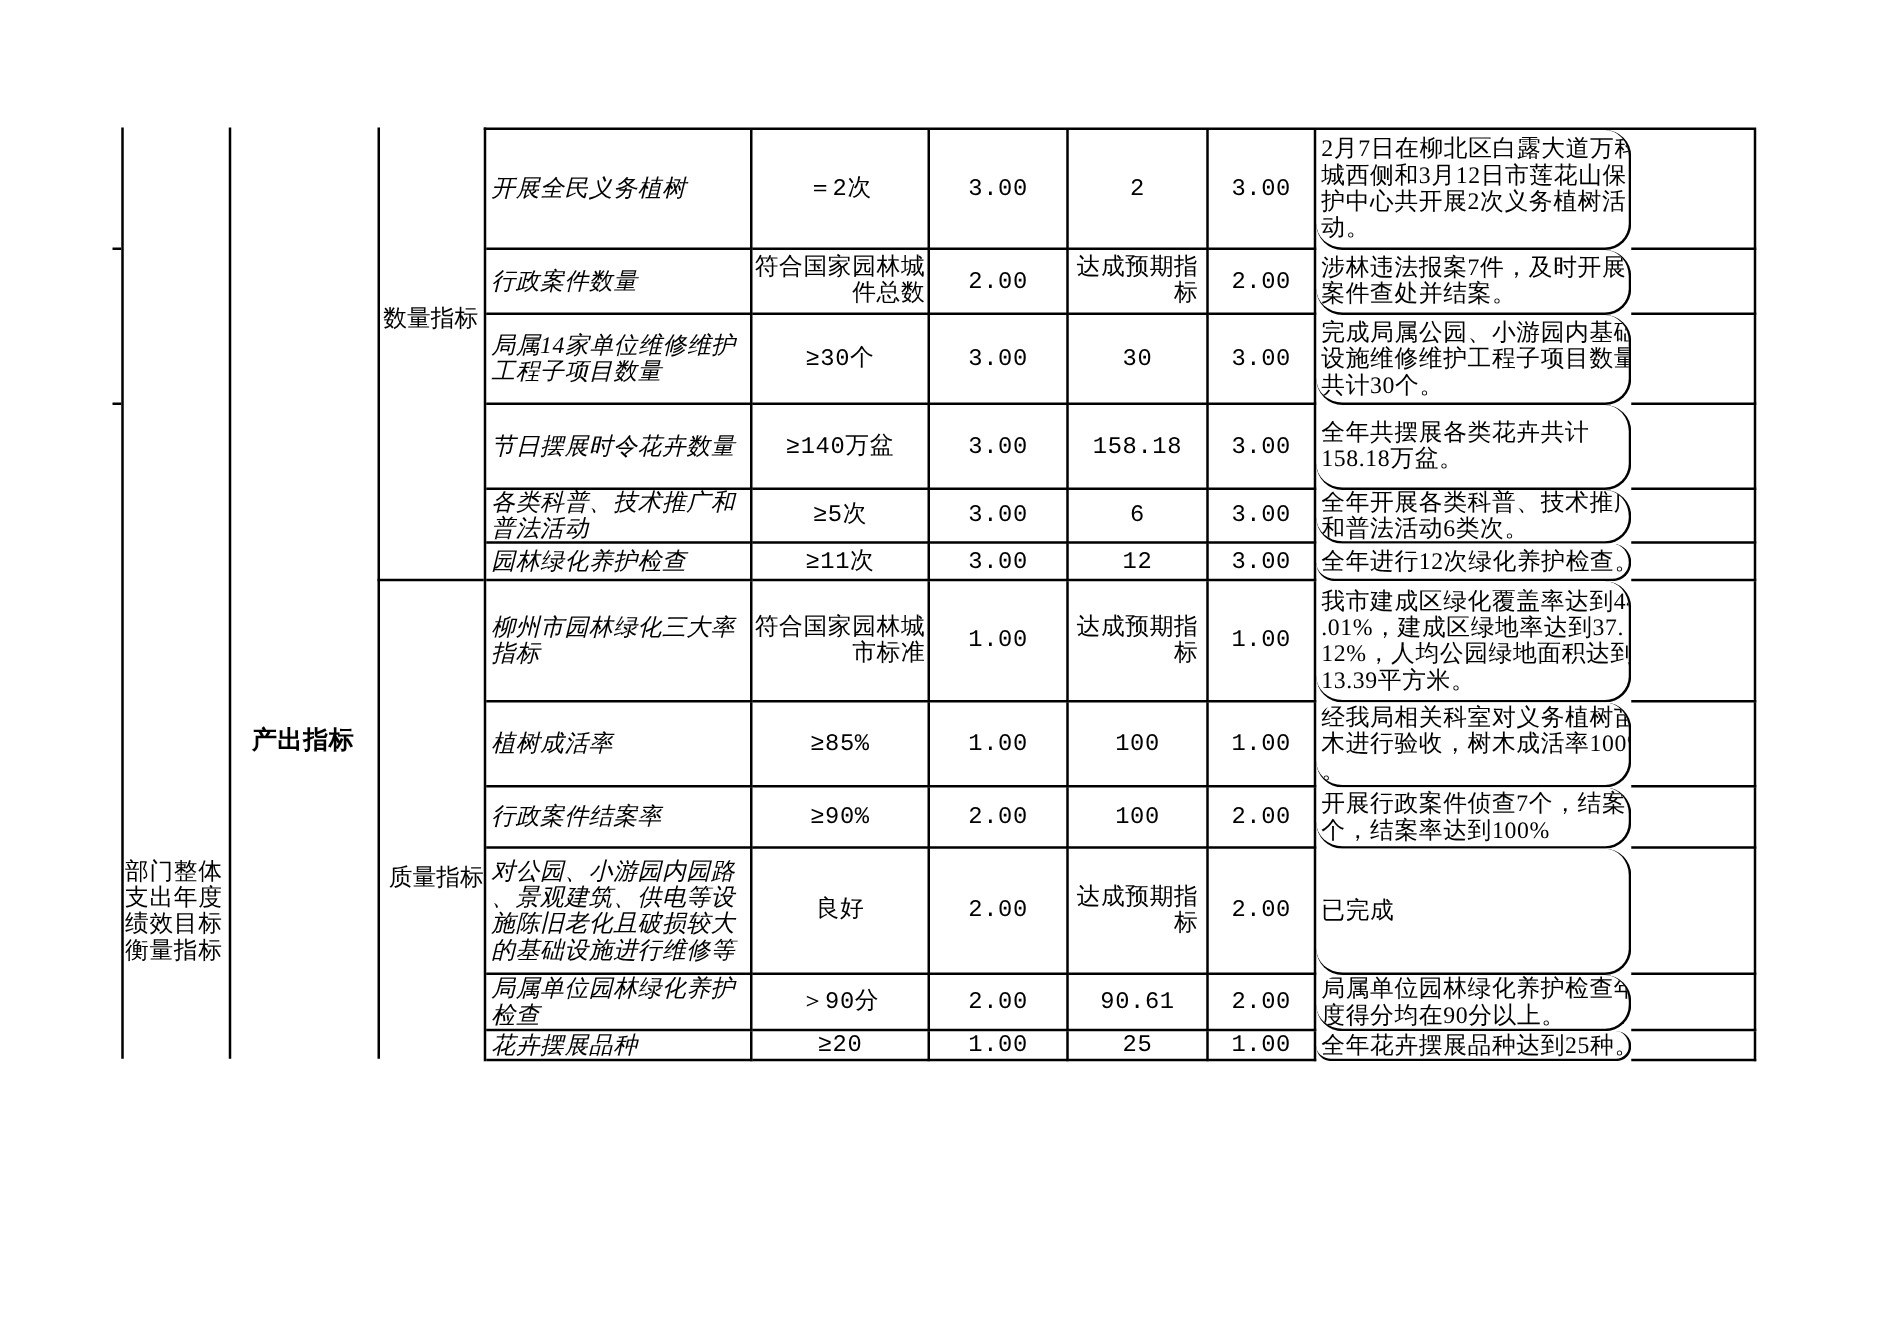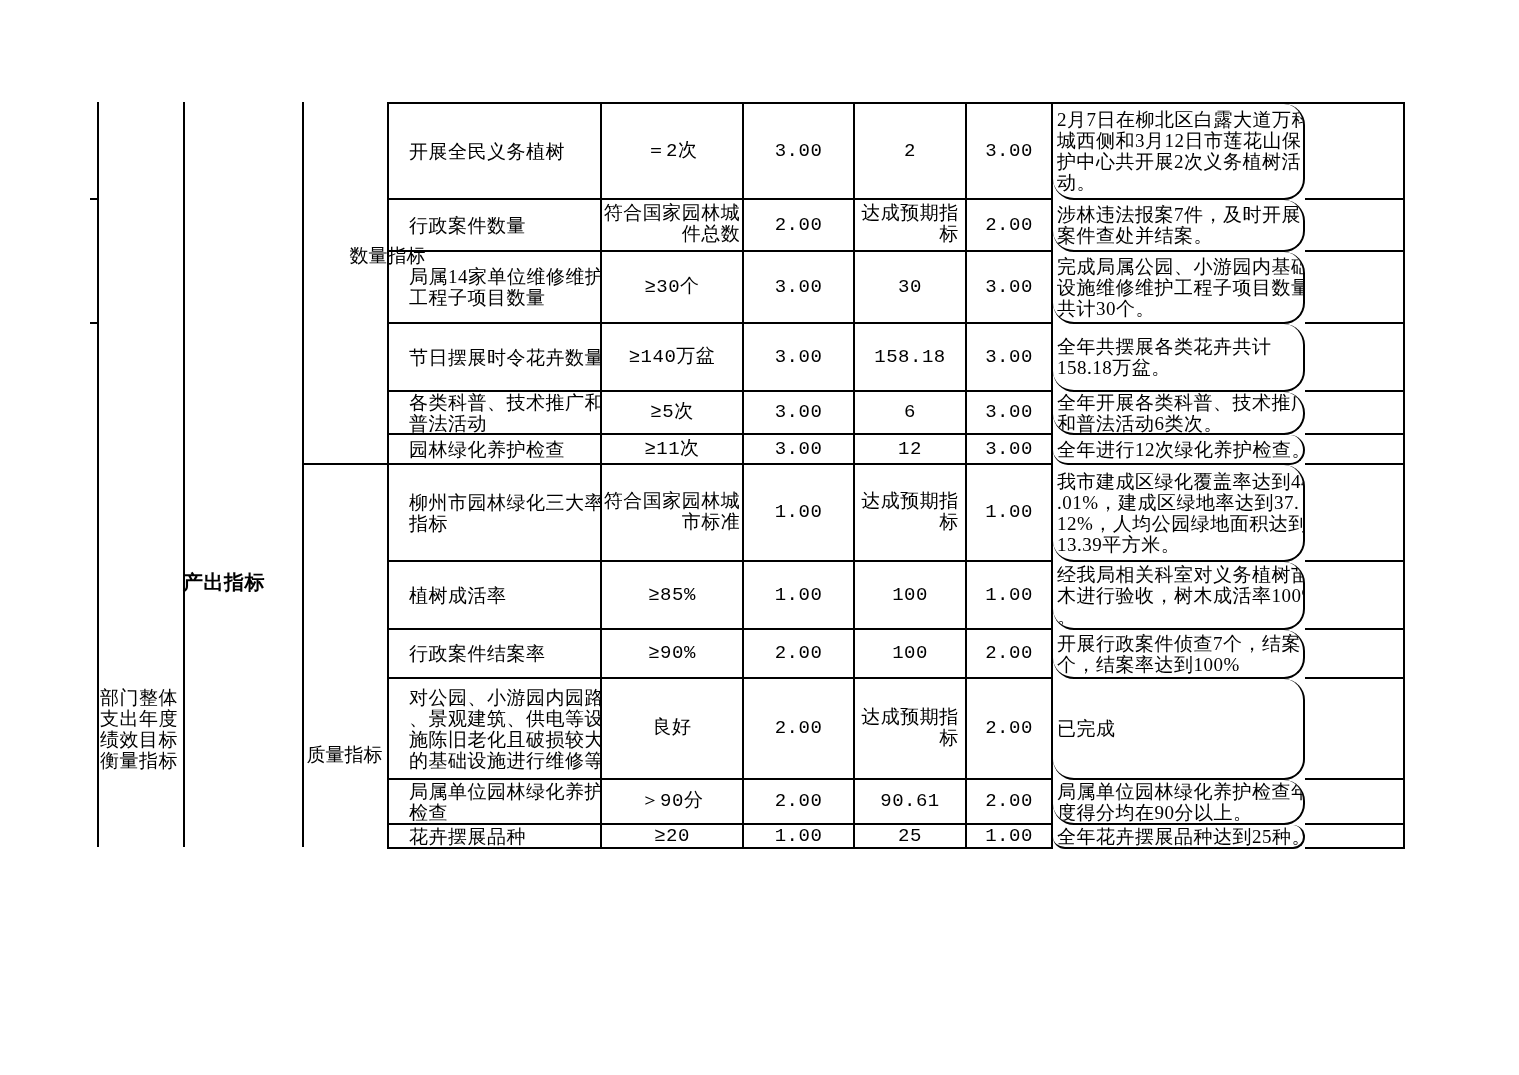--- a/index.html
+++ b/index.html
@@ -17,44 +17,44 @@
   .stub.s0 { top:96px; }
   .stub.s1 { top:220px; }
   .split { position:absolute; left:205px; top:361px; width:85px; height:2px; background:#000; }
 
   .colA-label {
     position:absolute; left:0; top:585px; width:86px; box-sizing:border-box;
     padding:0 3px; text-align:left; font-size:19px; line-height:21px;
     word-break:break-all; letter-spacing:0.5px;
   }
   .colB-label {
-    position:absolute; left:86px; top:470px; width:119px; 
+    position:absolute; left:86px; top:480px; width:119px; text-align:center;
     font-weight:bold; font-size:20px; line-height:21px; letter-spacing:0.5px;
   }
   .group-label {
     position:absolute; left:205px; width:85px; text-align:center;
     font-size:19px; line-height:21px;
   }
-  .group-label.ga { top:143px;margin-left:43px; }
-  .group-label.gb { top:642px; }
+  .group-label.ga { top:143px; }
+  .group-label.gb { top:590px;text-align:right; }
 
   .grid {
     position:absolute; left:290px; top:0; width:1016px; height:745px;
     display:grid; box-sizing:content-box;
     grid-template-columns:213px 142px 111px 112px 86px 252px 100px;
     grid-template-rows:96px 52px 72px 68px 43px 30px 97px 68px 49px 101px 45px 24px;
     border-top:2px solid #000; border-left:2px solid #000;
   }
   .cell {
     border-right:2px solid #000; border-bottom:2px solid #000;
     box-sizing:border-box; overflow:hidden;
     display:flex; align-items:center;
     font-size:19px; line-height:21px; letter-spacing:0.5px; white-space:pre;
   }
-  .cell.name { padding-left:20px; }
+  .cell.name { padding-left:4px;font-style:italic; }
   .cell.mid  { justify-content:center; text-align:right;font-family:Liberation Mono, monospace; }
   .cell.note { padding-left:4px;border-radius:21px; }
 </style>
 </head>
 <body>
 
 <div class="table-wrap">
 
   <div class="vline v0"></div>
   <div class="vline v1"></div>

